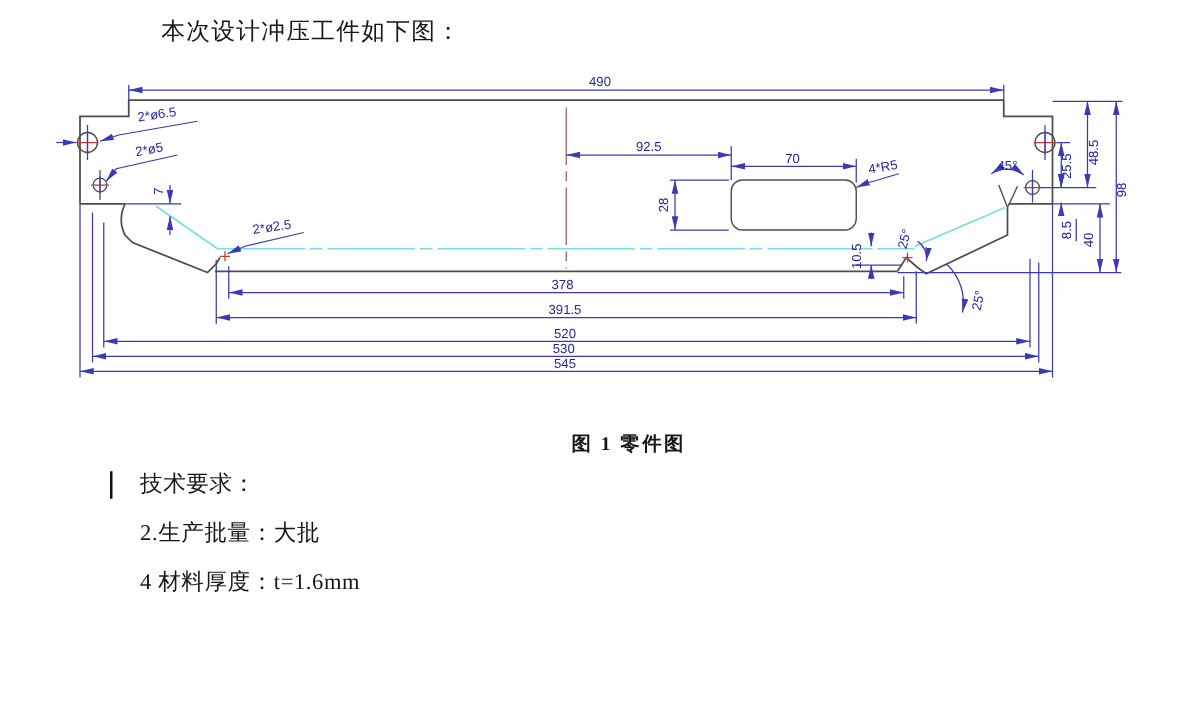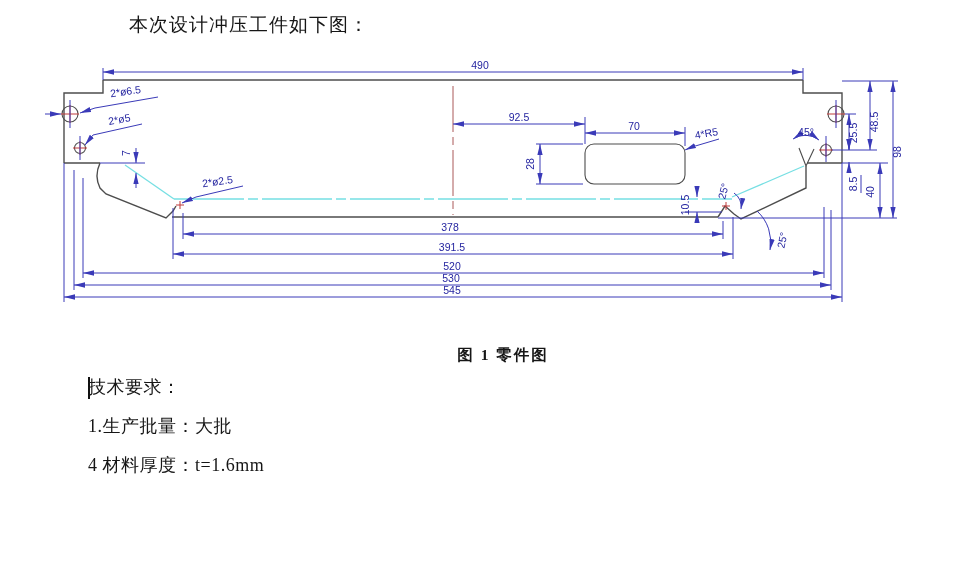--- a/index.html
+++ b/index.html
@@ -2,21 +2,21 @@
 <html><head>
 <meta charset="utf-8">
 <style>
   html,body{margin:0;padding:0;background:#fff;}
   #page{position:relative;width:954px;height:556px;background:#fff;overflow:hidden;
         font-family:"Liberation Serif", serif;color:#161616;}
   .intro{position:absolute;left:129px;top:12px;font-size:19px;letter-spacing:1px;}
   .caption{position:absolute;left:0;top:345px;width:920px;text-align:center;
            font-weight:bold;font-size:15.5px;letter-spacing:2px;padding-left:43px;}
   .notes{position:absolute;left:88px;top:374px;font-size:18px;}
-  .notes .nline{height:39px;line-height:26px;letter-spacing:.5px;}
+  .notes .nline{height:39px;line-height:26px;letter-spacing:.5px;margin-left:24px;}
   .caret{position:absolute;left:88px;top:377px;width:1.5px;height:22px;background:#111;}
   svg{position:absolute;left:0;top:0;}
   svg text{font-family:"Liberation Sans", sans-serif;font-size:10.5px;fill:#2525a0;}
   .ol{stroke:#4d4d4d;stroke-width:1.4;fill:none;}
   .ol2{stroke:#4d4d4d;stroke-width:1.1;fill:none;}
   .dl{stroke:#3a3ab8;stroke-width:1;fill:none;}
   .cy{stroke:#76dfe3;stroke-width:1.3;fill:none;}
   .rd{stroke:#c03a3a;stroke-width:1;fill:none;}
 </style>
 </head>
@@ -153,17 +153,17 @@
       <text x="452" y="294" text-anchor="middle">545</text>
     </g>
   </svg>
 
   <div class="caption">图 1 零件图</div>
 
   <div class="caret"></div>
 
   <div class="notes">
     <div class="nline">技术要求：</div>
-    <div class="nline">1.生产批量：大批</div>
+    <div class="nline">2.生产批量：大批</div>
     <div class="nline">4 材料厚度：t=1.6mm</div>
   </div>
 
 </div>
 
 </body></html>

